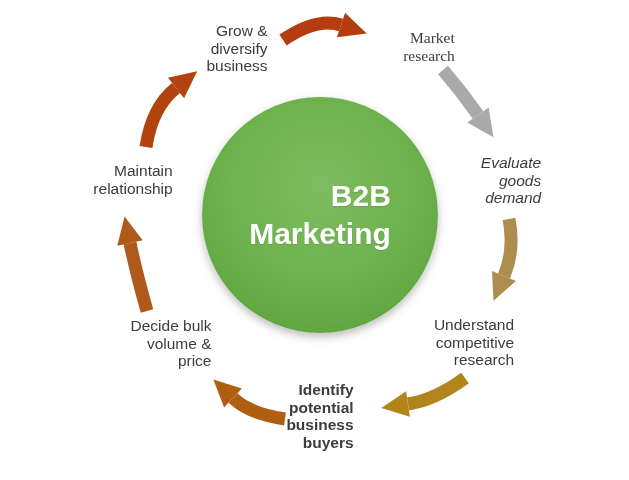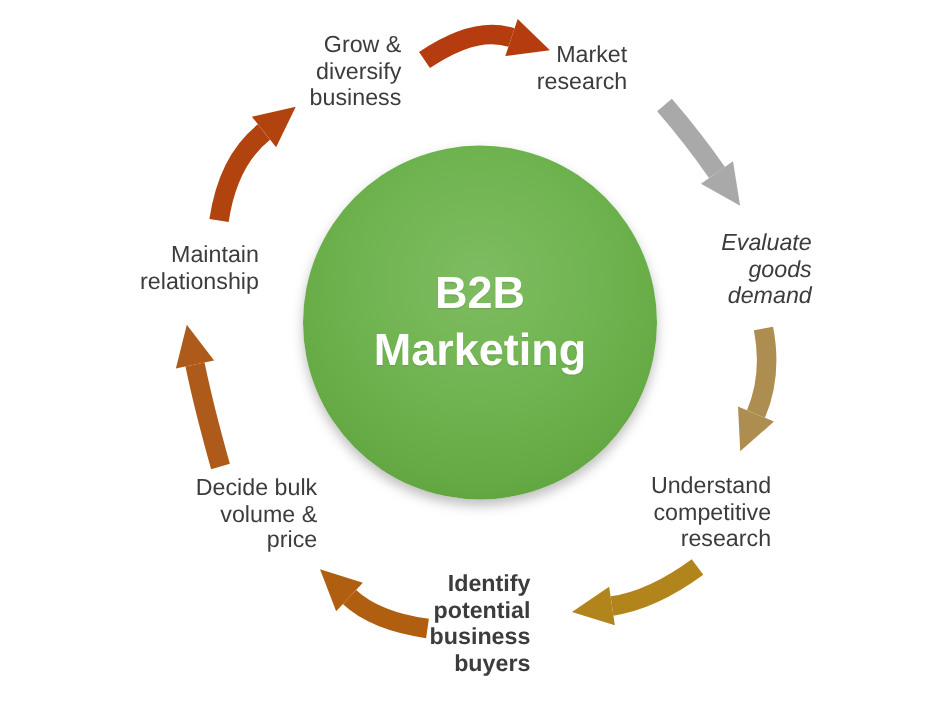--- a/index.html
+++ b/index.html
@@ -34,35 +34,35 @@
     box-shadow: 0 4px 8px rgba(110,110,110,0.45);
     display: flex;
     align-items: center;
     justify-content: center;
   }
   .center-label {
     color: #ffffff;
     font-weight: bold;
     font-size: 30px;
     line-height: 38px;
-    text-align: center;
+    text-align: right;
     white-space: pre-line;
     text-shadow: 0 1px 1px rgba(0,0,0,0.12);
   }
   .step-label {
     position: absolute;
     transform: translate(-50%, -50%);
     color: #3c3c3c;
     font-size: 15.5px;
     line-height: 17.5px;
     text-align: right;
     white-space: pre-line;
   }
   .pos-grow       { left: 237px; top: 48px;  }
-  .pos-market     { left: 388px; top: 46px;  }
+  .pos-market     { left: 429px; top: 46px; font-family: Liberation Serif, serif;  }
   .pos-evaluate   { left: 511px; top: 180px; font-style: italic; }
   .pos-understand { left: 474px; top: 342px; }
   .pos-identify   { left: 320px; top: 416px; font-weight: bold; }
   .pos-decide     { left: 171px; top: 343px; }
   .pos-maintain   { left: 133px; top: 179px; }
 </style>
 </head>
 <body>
 
 <div class="stage">

